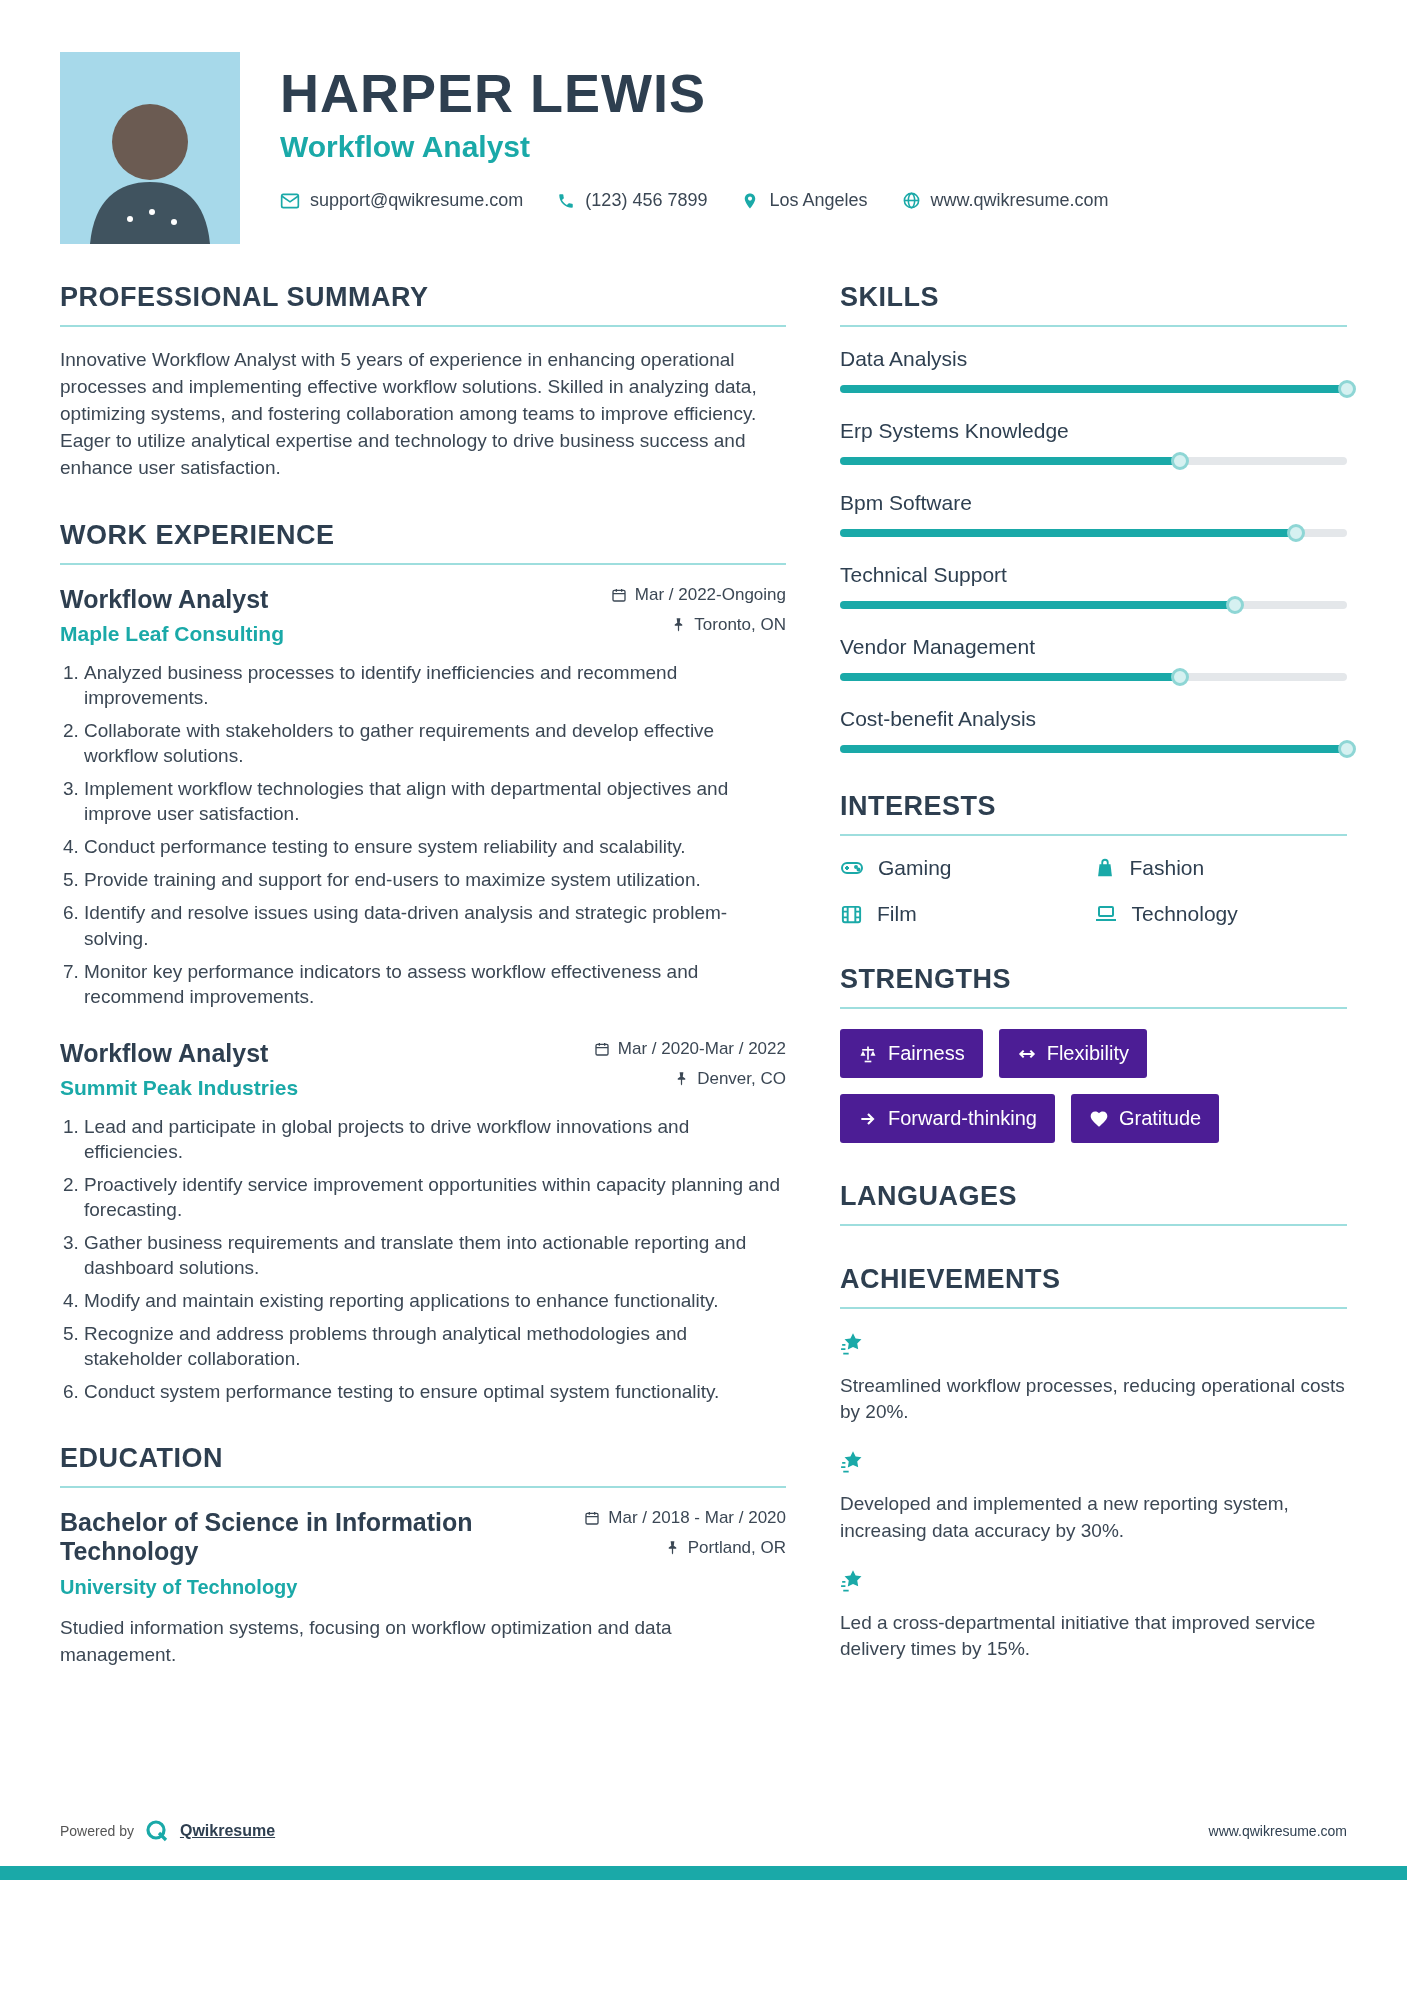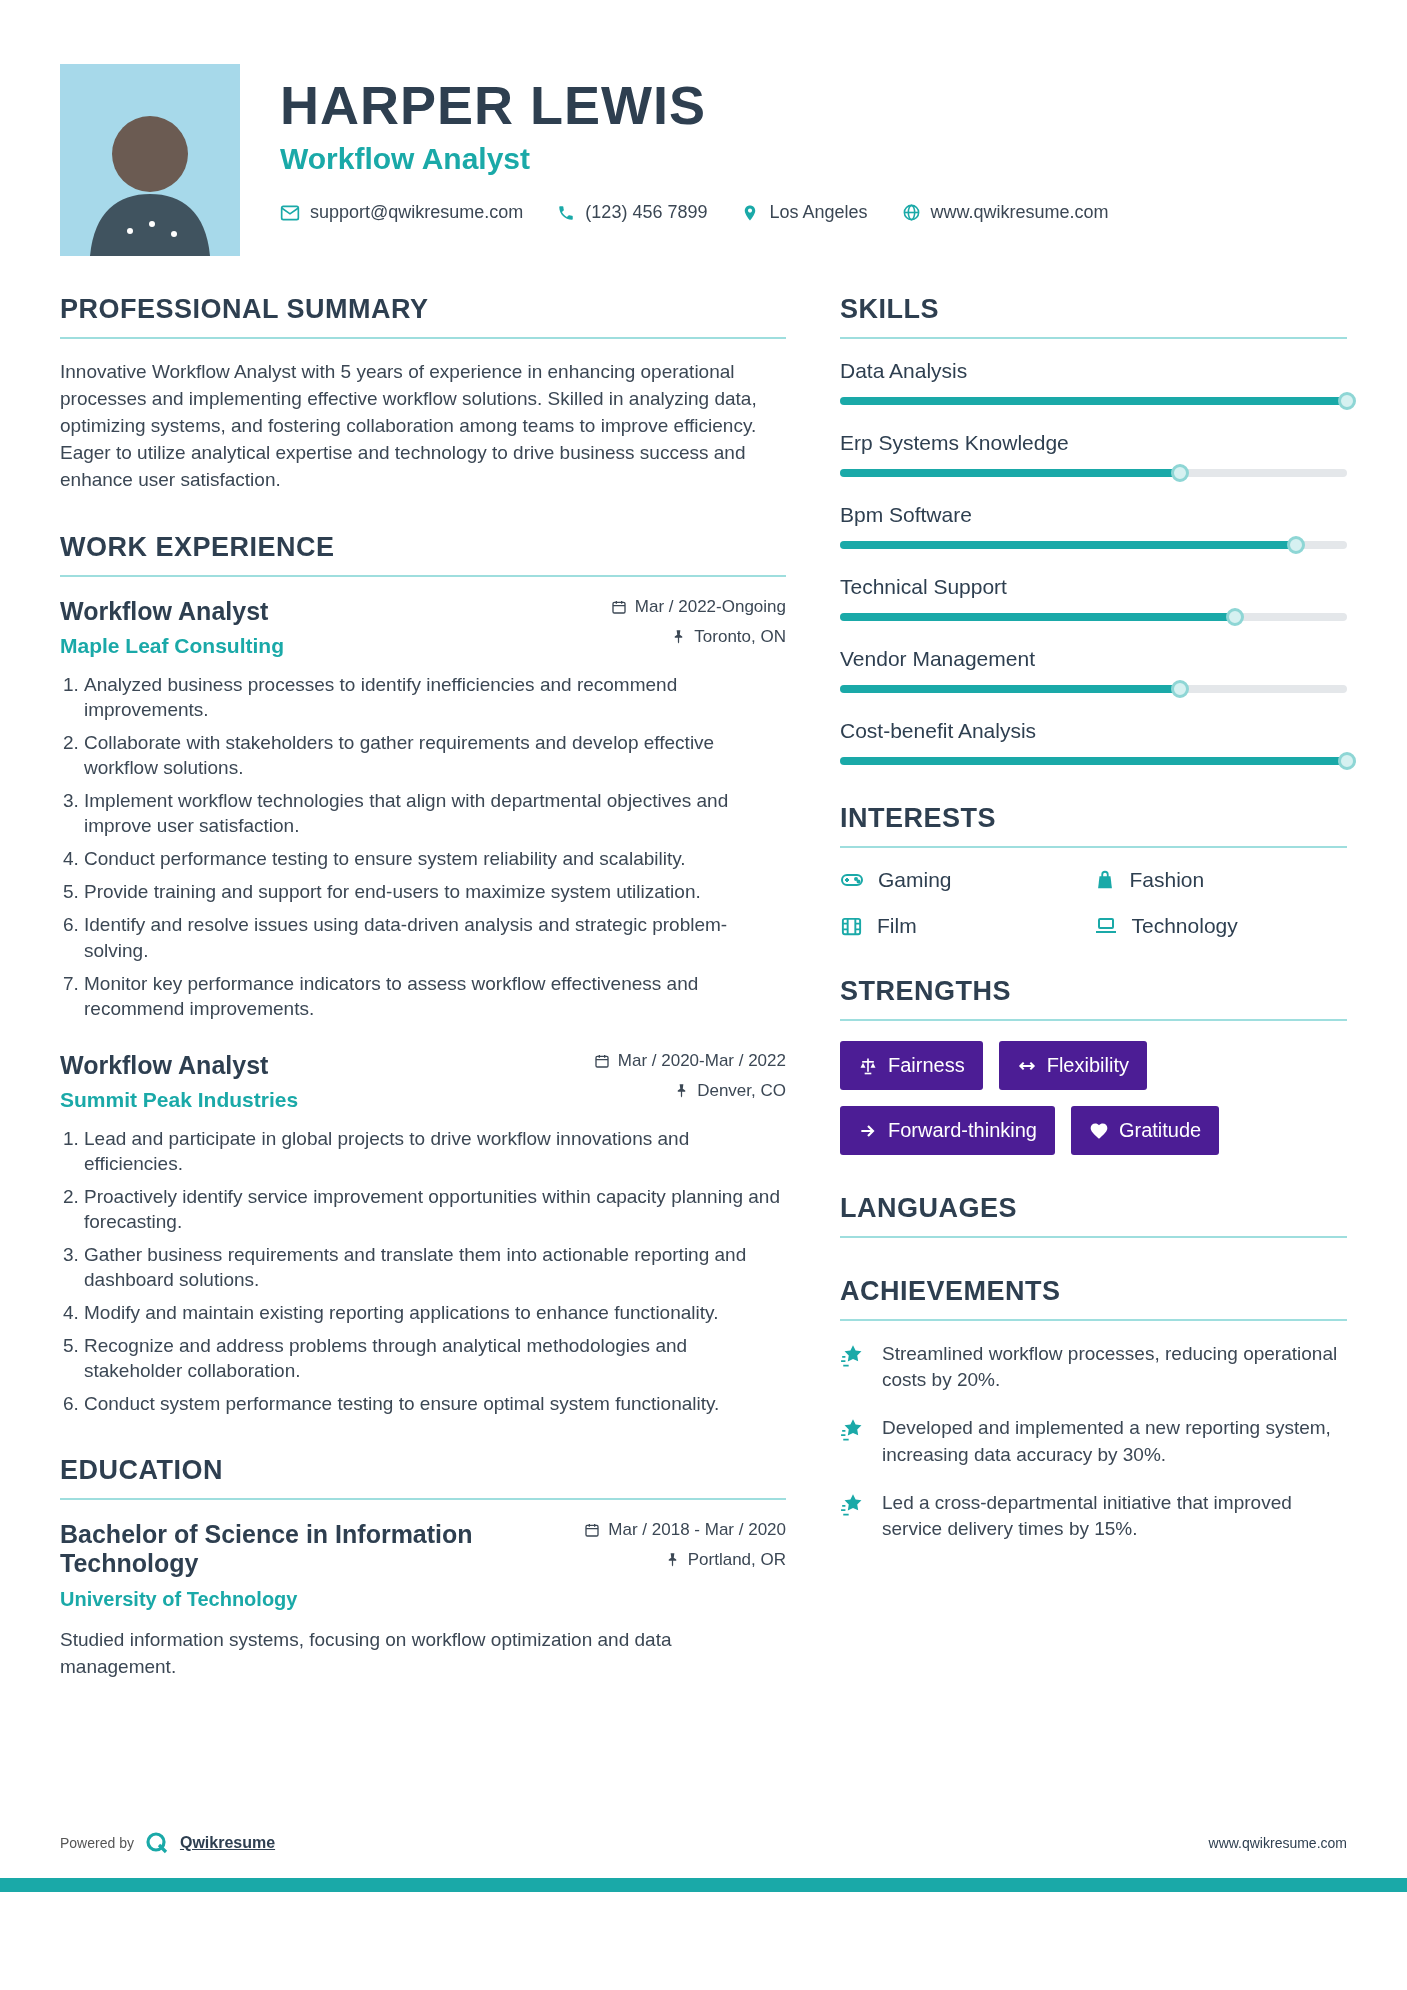--- a/index.html
+++ b/index.html
@@ -1,18 +1,18 @@
 <!DOCTYPE html>
 <html><head>
 <meta charset="utf-8">
 <style>
   * { margin:0; padding:0; box-sizing:border-box; }
   html,body { background:#ffffff; }
   body { font-family:"Liberation Sans", sans-serif; color:#3b4754; }
-  .page { width:1407px; height:1876px; margin:16px auto; background:#fff; display:flex; flex-direction:column; position:relative; overflow:hidden; }
+  .page { width:1407px; height:1876px; margin:4px auto; background:#fff; display:flex; flex-direction:column; position:relative; overflow:hidden; }
 
   
   .header { display:flex; gap:40px; padding:48px 60px 20px 60px; }
   .photo { width:180px; height:192px; background:#a7d9ea; flex:0 0 auto; display:flex; align-items:flex-end; justify-content:center; overflow:hidden; }
   .header-text { padding-top:10px; }
   .name { font-size:54px; font-weight:bold; color:#2e3f50; letter-spacing:1px; }
   .job-title { font-size:30px; font-weight:bold; color:#1aa9a8; margin-top:6px; }
   .contact-row { display:flex; align-items:center; gap:34px; margin-top:26px; font-size:18px; color:#3b4754; }
   .contact-item { display:flex; align-items:center; gap:10px; }
   .contact-item svg { flex:0 0 auto; }
@@ -55,21 +55,21 @@
   
   .strengths-wrap { display:flex; flex-wrap:wrap; gap:16px; }
   .strength { display:flex; align-items:center; gap:10px; background:#4c1d95; color:#fff; font-size:20px; padding:13px 18px; border-radius:3px; }
 
   
   .langs { display:flex; gap:58px; padding-top:26px; }
   .lang { display:flex; flex-direction:column; align-items:center; gap:18px; }
   .lang-name { font-size:21px; color:#2e3f50; }
 
   
-  .ach { display:flex; gap:16px; margin-bottom:22px; }
+  .ach { display:flex; gap:16px; margin-bottom:22px;flex-direction:column; }
   .ach svg { flex:0 0 auto; margin-top:2px; }
   .ach-text { font-size:19px; line-height:1.38; }
 
   
   .footer { margin-top:auto; display:flex; justify-content:space-between; align-items:center; padding:0 60px 22px 60px; }
   .powered { display:flex; align-items:center; gap:10px; }
   .powered-label { font-size:14px; color:#555; }
   .brand { font-size:16px; font-weight:bold; color:#2e3f50; text-decoration:underline; }
   .footer-site { font-size:14px; color:#2e3f50; }
   .bottom-bar { height:14px; background:#1aa9a8; width:100%; }

